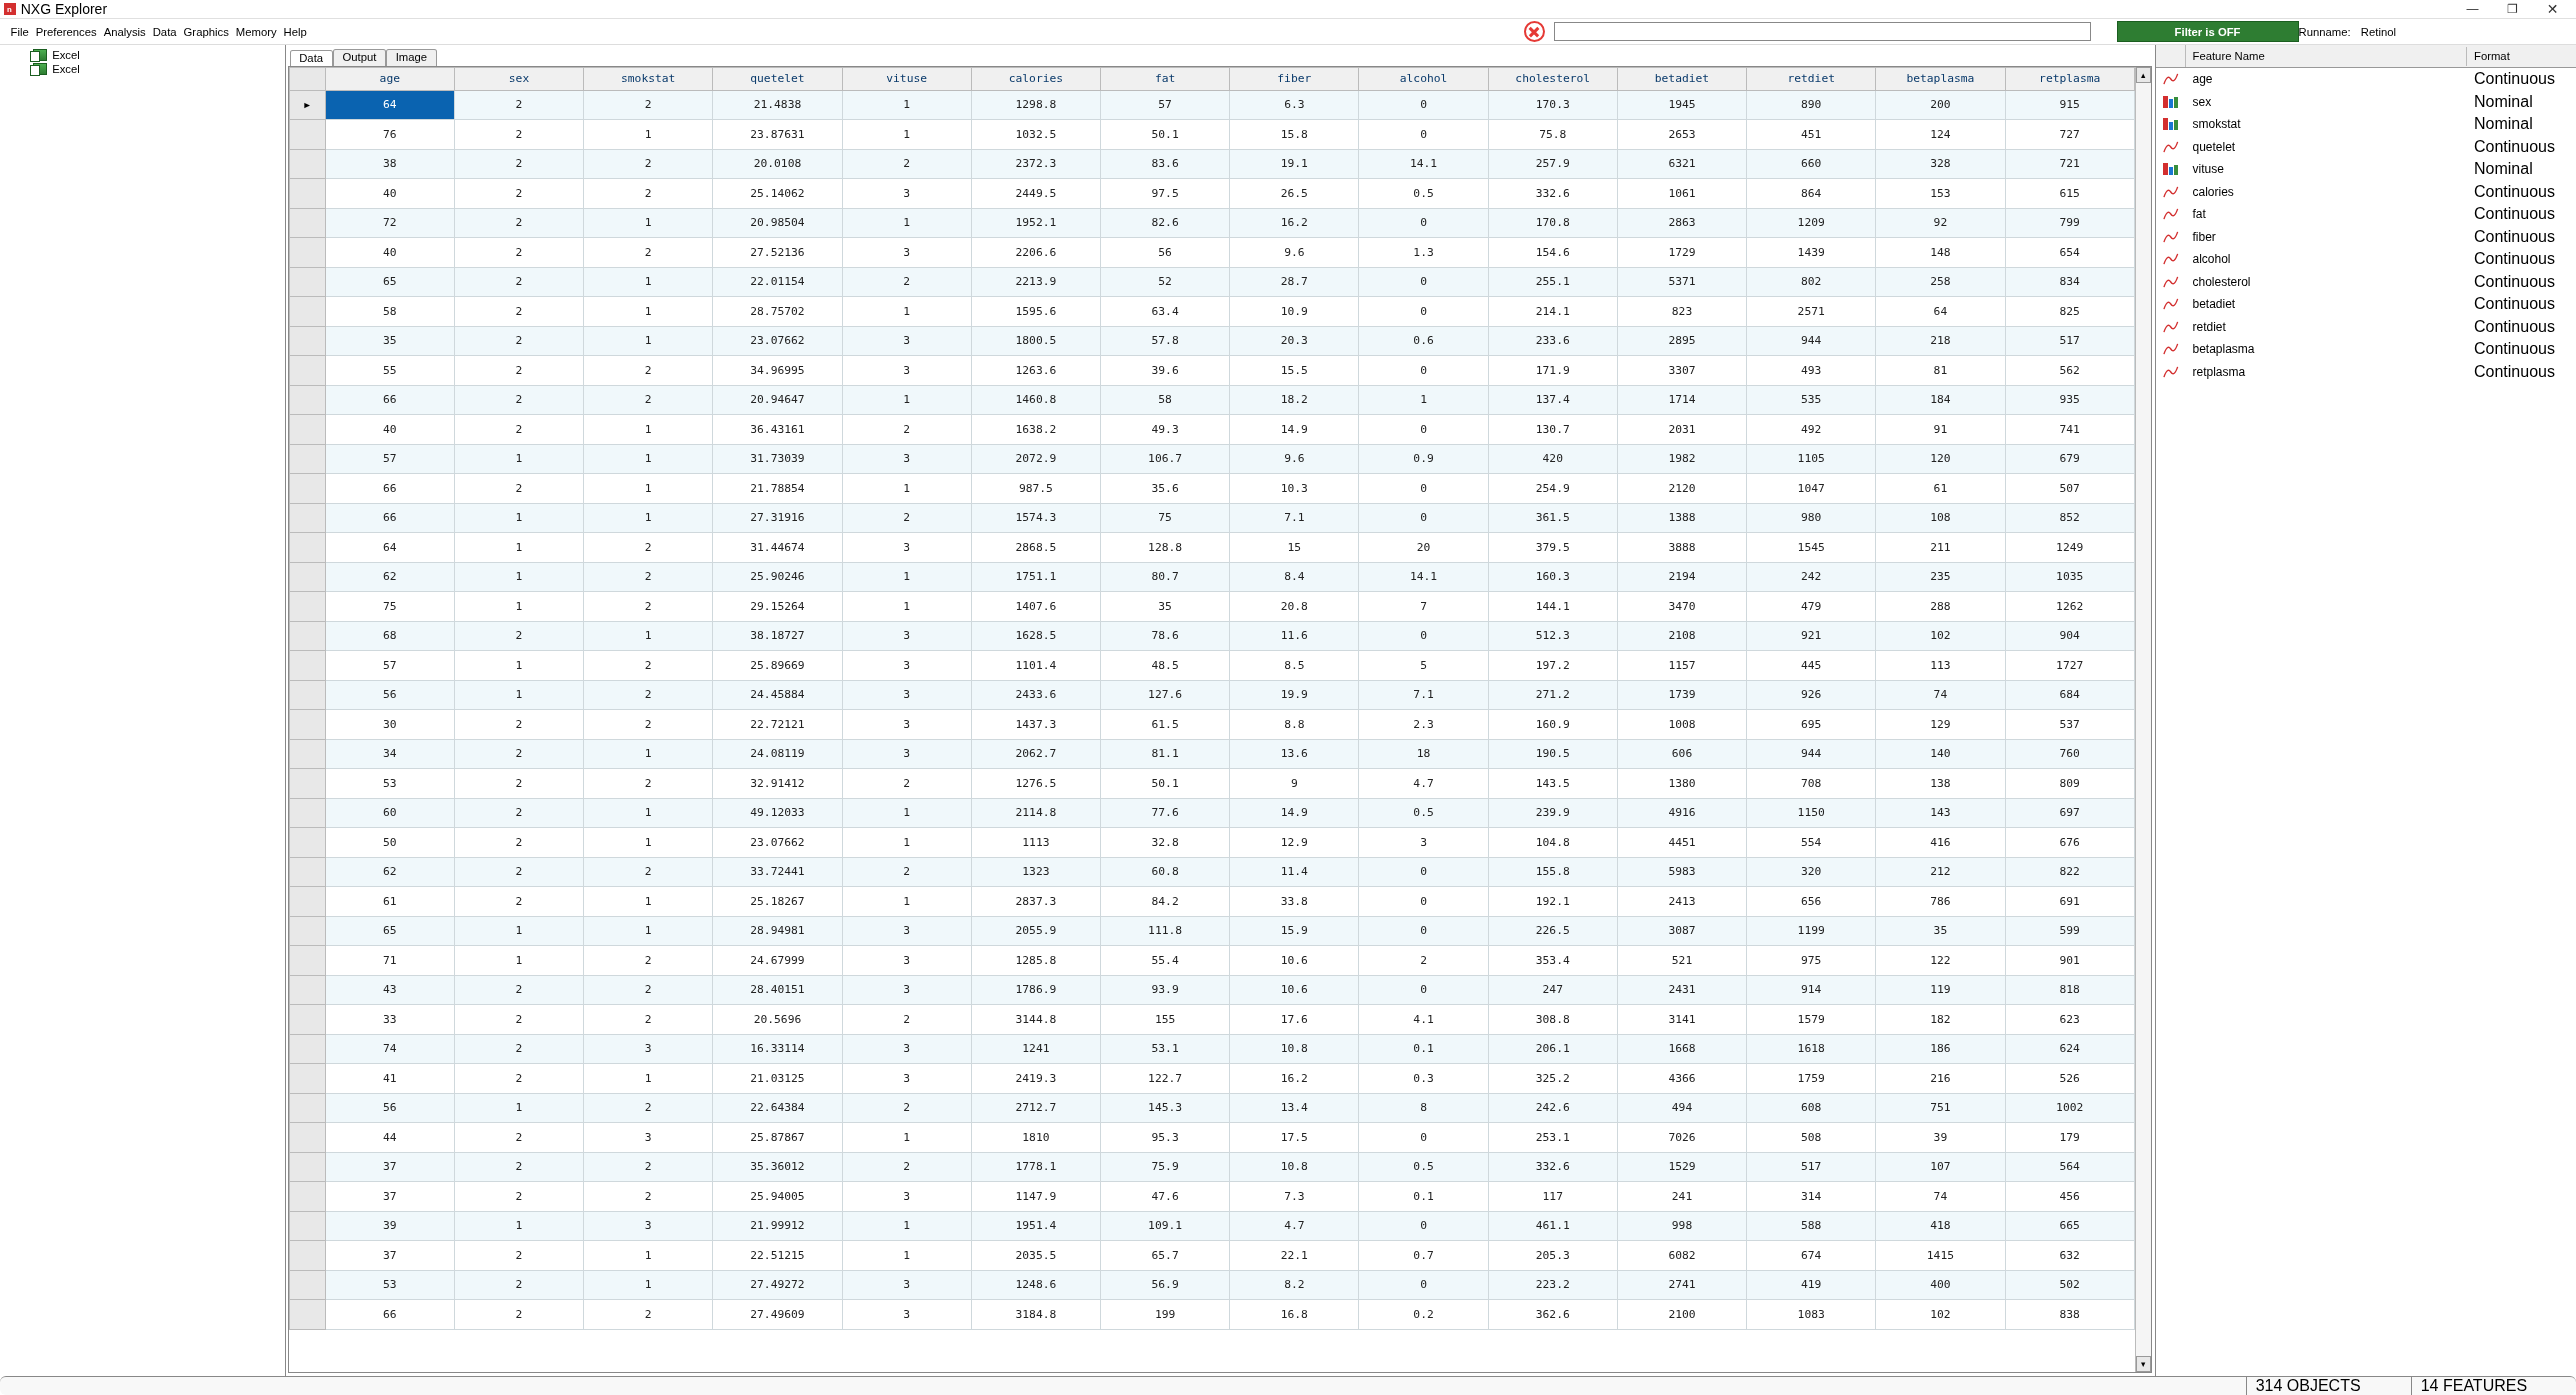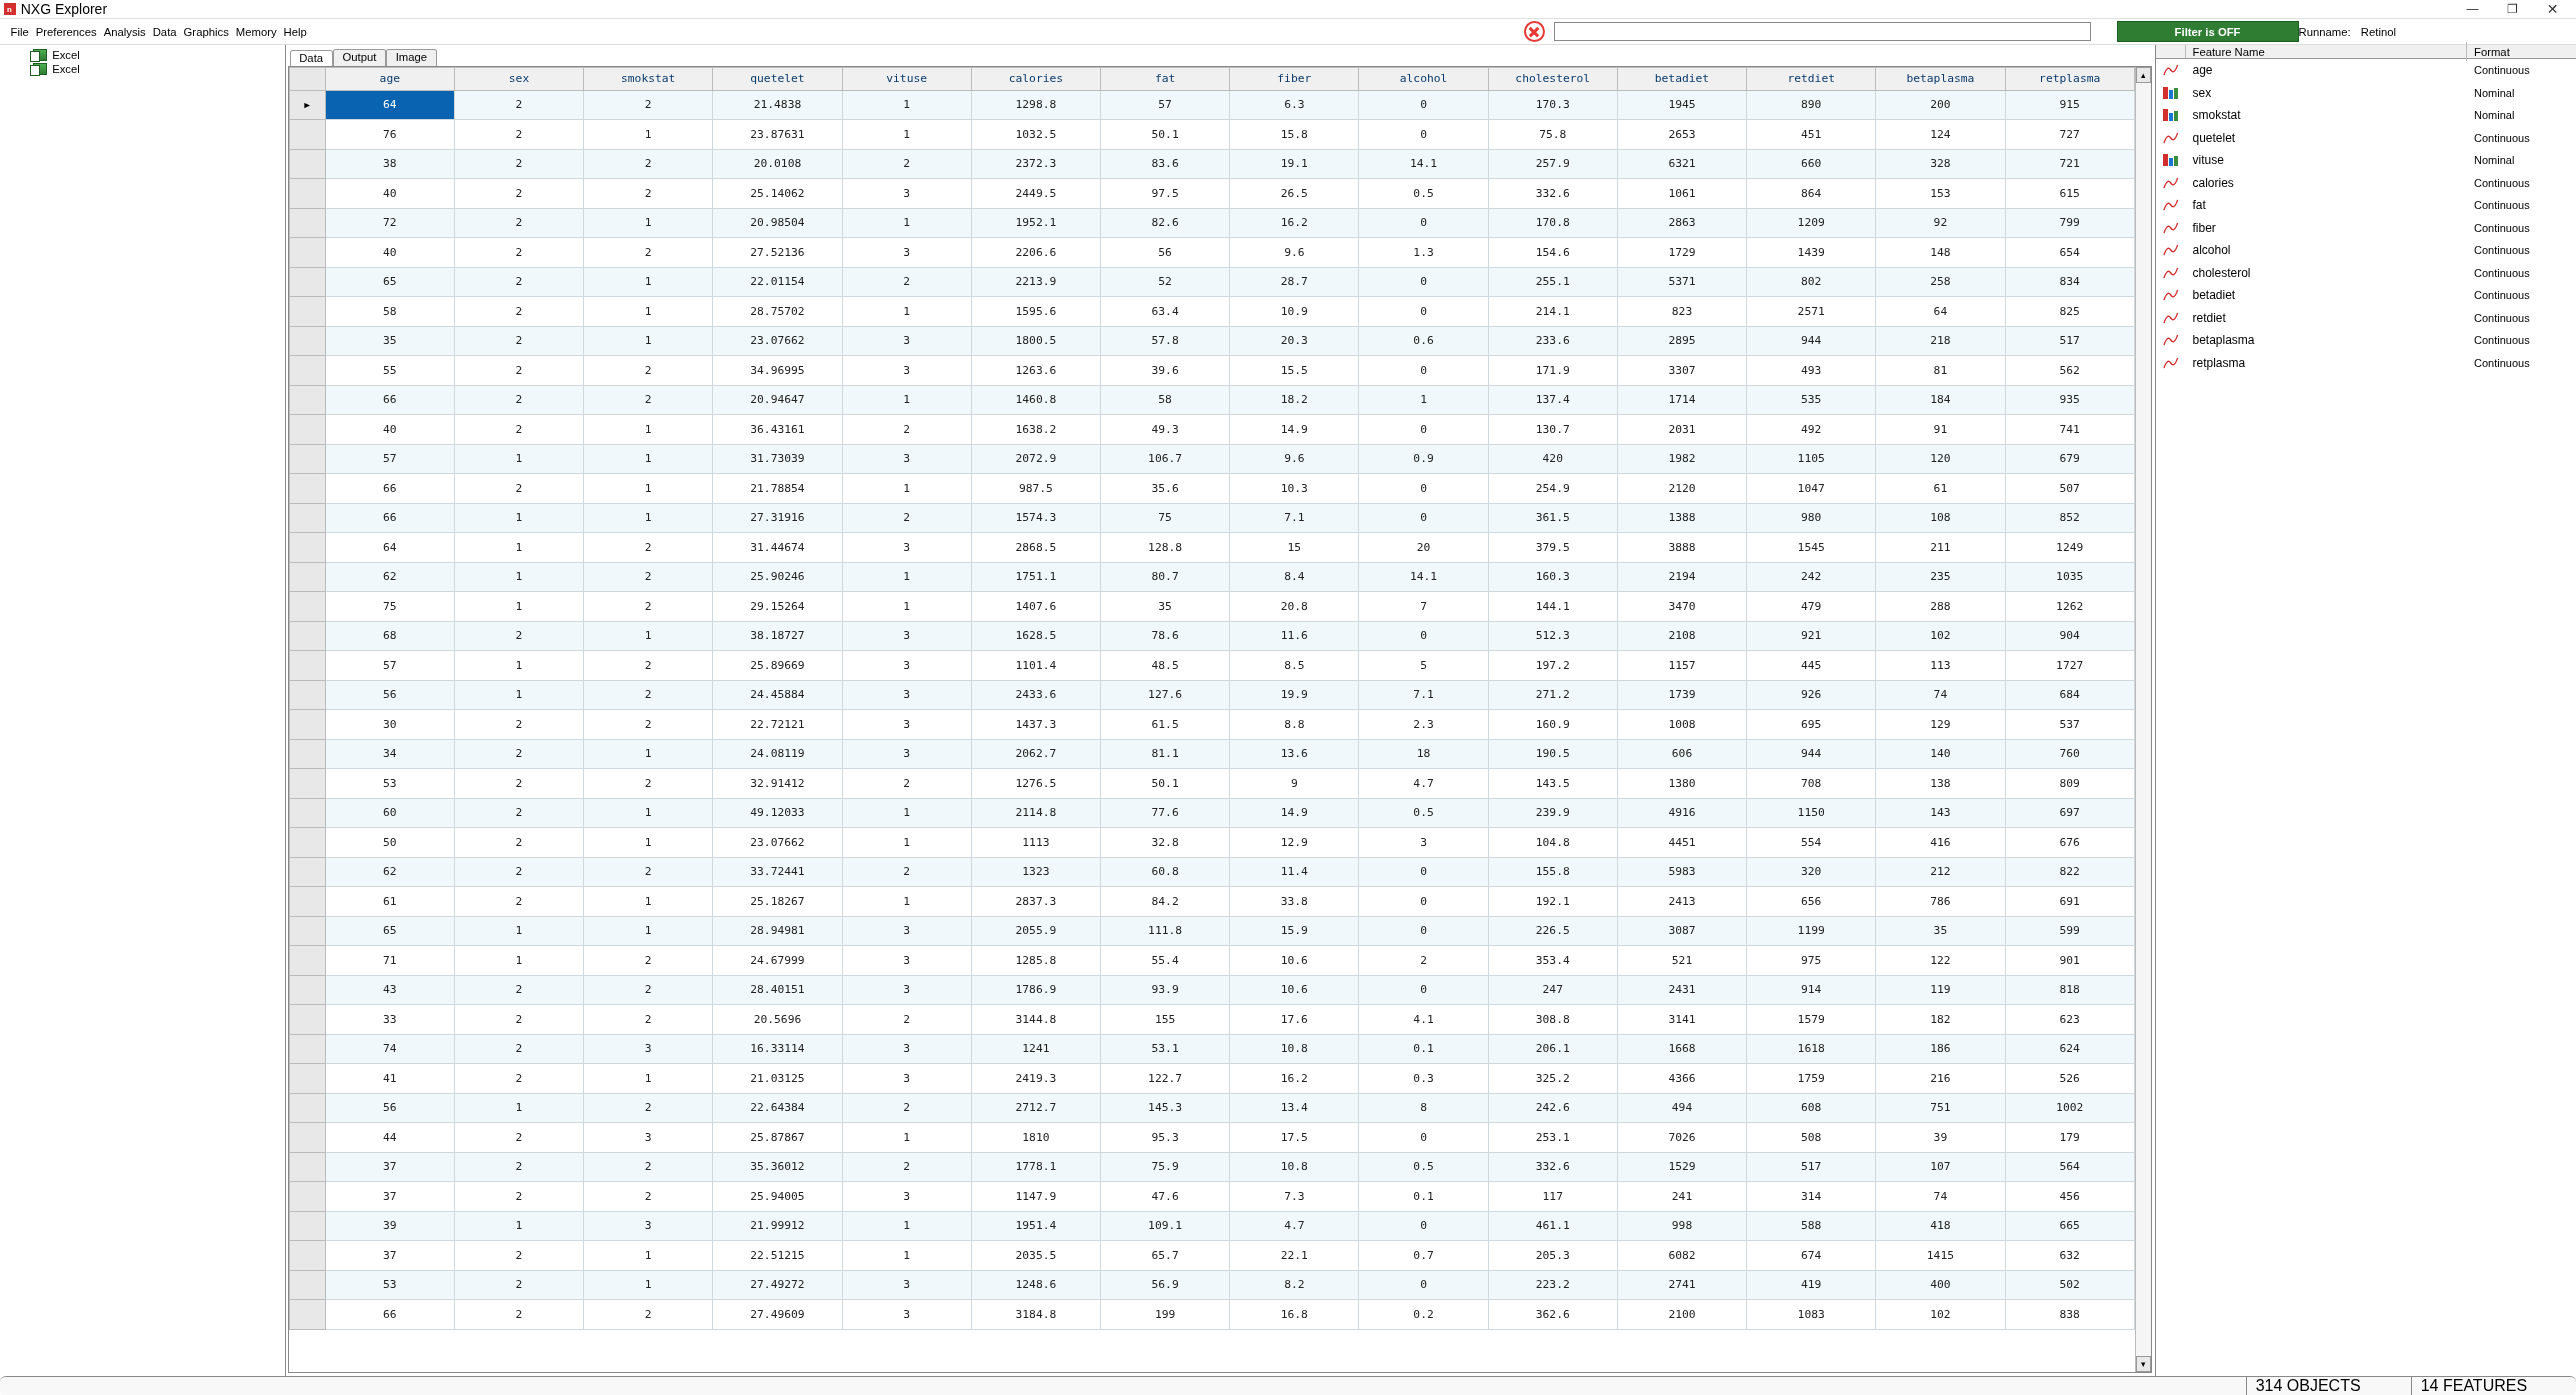--- a/index.html
+++ b/index.html
@@ -47,29 +47,29 @@
 .data-table tbody tr:nth-child(even) td { background:#ffffff;}
 .data-table td.rowhdr { background:#e8e8e8 !important; border:0.9px solid #bbb;}
 .data-table td.selected { background:#0a63b0 !important; color:#fff;}
 .row-indicator{color:#000; font-size:9.5px;}
 .grid-scroll{flex:1; overflow:auto;}
 .vscroll{width:15.6px; background:#f0f0f0; border-left:0.9px solid #bbb; display:flex; flex-direction:column;}
 .vscroll .arrow{height:15.6px; text-align:center; line-height:14px; border:0.9px solid #999; background:#e8e8e8; font-size:8.7px;}
 .vscroll .track{flex:1; background:#f5f5f5;}
 
 .right-panel { width: 421px; border-left:0.9px solid #888; display:flex; flex-direction:column;}
-.feature-header{display:flex; background:#f0f0f0; border-bottom:0.9px solid #999; height:14px; align-items:center;}
+.feature-header{display:flex; background:#f0f0f0; border-bottom:0.9px solid #999; height:23px; align-items:center;}
 .feature-header .col-icon{width:29.5px; border-right:0.9px solid #bbb; height:100%;}
 .feature-header .col-name{flex:1; padding:3.5px 7px; border-right:0.9px solid #bbb; font-size:11.3px;}
 .feature-header .col-fmt{width:109px; padding:3.5px 7px; font-size:11.3px;}
 .feature-list{flex:1; overflow:auto;}
 .feature-row{display:flex; align-items:center; height:22.5px; border-bottom:0px solid #eee;}
 .feature-row .fi{width:29.5px; display:flex; align-items:center; justify-content:center;}
 .feature-row .fn{flex:1; padding:0 7px; font-size:12px;}
-.feature-row .ff{width:109px; padding:0 7px; font-size:11px;}
+.feature-row .ff{width:109px; padding:0 7px; font-size:16px;}
 .cont-icon{width:15.6px; height:12px; position:relative;}
 .cont-icon svg{width:15.6px;height:12px;}
 .nom-icon{display:flex; gap:0.9px;}
 .nom-icon span{width:4.3px;}
 .nom-icon .b1{height:12px;background:#d32f2f;}
 .nom-icon .b2{height:8.7px;background:#1976d2; align-self:flex-end;}
 .nom-icon .b3{height:10.4px;background:#388e3c; align-self:flex-end;}
 
 .status-bar { height: 19px; border-top:0.9px solid #888; display:flex; align-items:center; font-size:16px; background:#f8f8f8;border-radius:6px;}
 .status-bar .sb-spacer{flex:1;}

